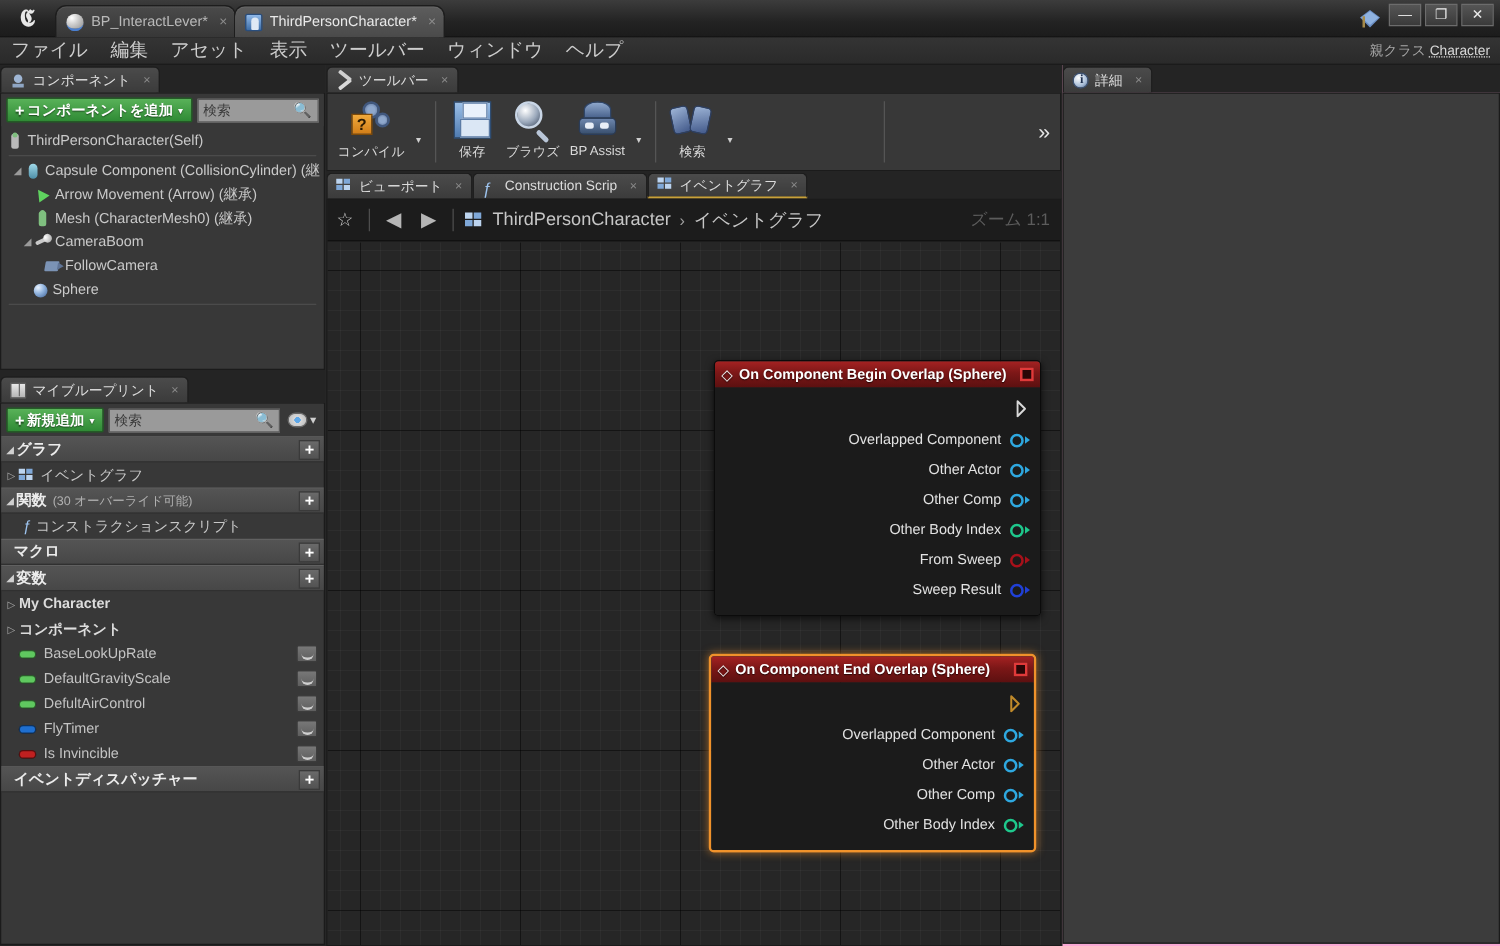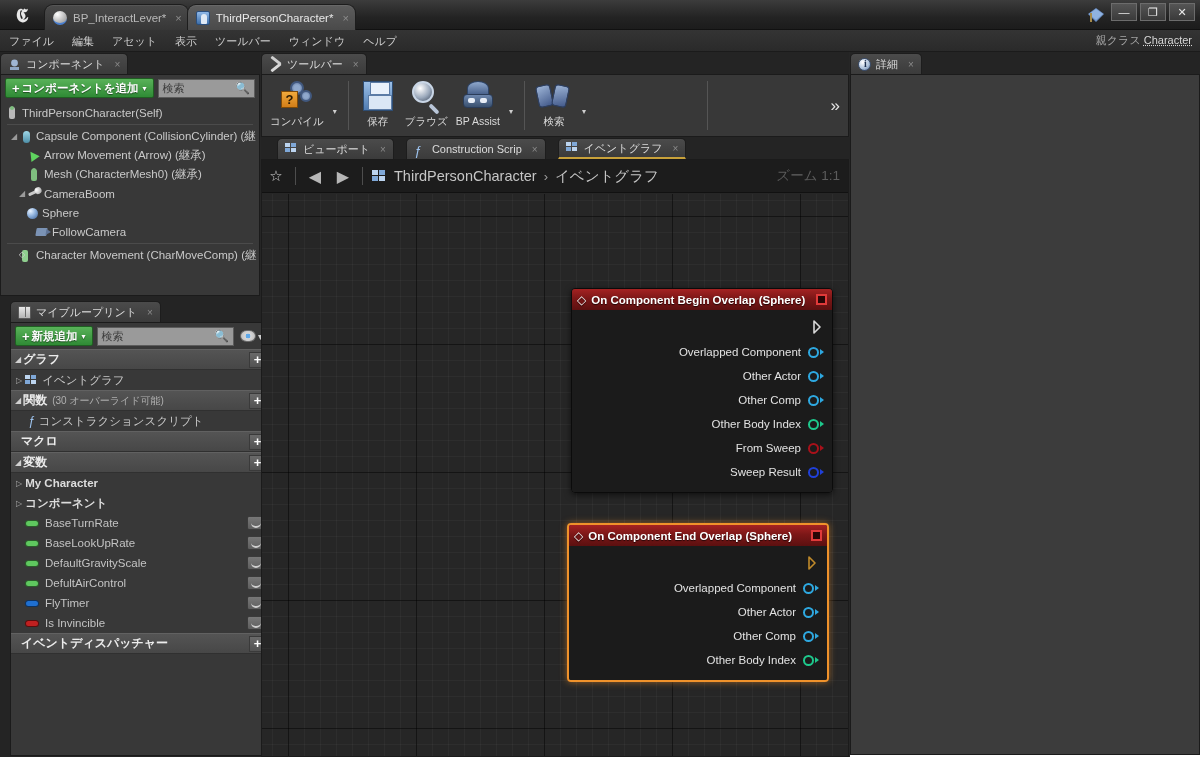--- a/index.html
+++ b/index.html
@@ -60,21 +60,21 @@
   .ue-corner-icon {
     position:absolute; right:96px; top:8px; width:16px; height:15px;
   }
 
   
   .menubar {
     position:absolute; left:0; top:30px; width:1200px; height:22px;
     background:linear-gradient(180deg,#343434,#2a2a2a);
     border-bottom:1px solid #1b1b1b; display:flex; align-items:center;
   }
-  .menuitem { padding:0 9px; font-size:11px; color:#cdcdcd; line-height:22px; }
+  .menuitem { padding:0 9px; font-size:15px; color:#cdcdcd; line-height:22px; }
   .parentclass {
     position:absolute; right:8px; top:3px; font-size:11px; color:#a8a8a8;
   }
   .parentclass a { color:#d8d8d8; text-decoration:underline; text-decoration-style:dotted; }
 
   
   .panel-tabbar { height:22px; display:flex; align-items:flex-end; background:#242424; }
   .ptab {
     height:21px; display:flex; align-items:center; padding:0 7px;
     background:linear-gradient(180deg,#4b4b4b,#3b3b3b);
@@ -128,21 +128,21 @@
      background:radial-gradient(circle at 30% 30%,#fff,#9a9a9a);}
   .cam-ic { left:1px; top:3px; width:11px; height:8px; background:#7b93b5; border-radius:1px;
      transform:skewX(-10deg); }
   .cam-ic:after{content:"";position:absolute;right:-4px;top:1px;border-left:5px solid #5f7496;
      border-top:3px solid transparent;border-bottom:3px solid transparent;}
   .sphere-ic { left:2px; top:2px; width:11px; height:11px; border-radius:50%;
      background:radial-gradient(circle at 32% 28%, #eaf3ff 0%, #8fb2dd 45%, #3c5f93 100%); }
   .move-ic { left:3px; top:1px; width:6px; height:12px; background:#8fcf8f; border-radius:2px;}
   .move-ic:after{content:"";position:absolute;left:-3px;top:0;color:#cfcfcf;font-size:8px;content:"◇";}
 
-  .myblueprint-panel { position:absolute; left:10px; top:248px; width:260px; height:457px; }
+  .myblueprint-panel { position:absolute; left:0; top:248px; width:260px; height:457px; }
   .mb-toolbar { height:26px; display:flex; align-items:center; padding:3px 4px; gap:4px; background:#383838;}
   .eye-btn { display:flex; align-items:center; gap:2px; color:#cfcfcf; font-size:10px; padding:0 2px;}
   .eye-ic { width:16px; height:12px; border-radius:50%/60%;
     background:radial-gradient(circle at 50% 50%, #5fa8e8 0%, #5fa8e8 28%, #d8d8d8 30%, #b9b9b9 100%);
     border:1px solid #6a6a6a; }
 
   .mb-list { font-size:11.5px; }
   .mb-cat {
     height:21px; display:flex; align-items:center; padding-left:4px;
     background:linear-gradient(180deg,#545454,#474747);
@@ -276,21 +276,21 @@
   .pin-arrow { width:0;height:0; border-left:4px solid currentColor;
      border-top:3px solid transparent; border-bottom:3px solid transparent; margin-left:1px;}
   .pin-wrap { display:flex; align-items:center; }
   .exec-pin { height:26px; display:flex; align-items:center; justify-content:flex-end; padding-right:8px; }
   .exec-glyph {
     width:11px; height:14px; position:relative;
   }
   .exec-glyph svg { display:block; }
 
   
-  .rightcol { position:absolute; left:850px; top:52px; width:350px; height:705px; background:#ffffff; }
+  .rightcol { position:absolute; left:850px; top:52px; width:350px; height:705px; background:#f9a8d4; }
   .details-panel { position:absolute; left:0; top:0; width:350px; height:705px; }
   .details-body { height:681px; background:#3c3c3c; border:1px solid #1b1b1b; }
   .ic-info { width:14px;height:14px;border-radius:50%;position:relative;
     background:radial-gradient(circle at 35% 30%,#ffffff,#a9bed8 60%,#51688c 100%); border:1px solid #3c5070;}
   .ic-info:after{content:"i";position:absolute;left:5px;top:-1px;color:#1f3150;font-size:10px;font-weight:bold;font-family:"Liberation Serif",serif;}
   .ic-wrench { width:14px;height:13px; position:relative; }
   .ic-wrench:before{content:"";position:absolute;left:1px;top:8px;width:12px;height:3px;background:#d9d9d9;transform:rotate(-38deg);border-radius:1px;}
   .ic-wrench:after{content:"";position:absolute;left:1px;top:1px;width:12px;height:3px;background:#cfcfcf;transform:rotate(38deg);border-radius:1px;}
   .ic-book { width:14px;height:12px; background:linear-gradient(180deg,#e8e8e8,#b4b4b4);
      border:1px solid #5a5a5a; border-radius:1px; position:relative;}
@@ -404,40 +404,34 @@
               </span>
             <span>Mesh (CharacterMesh0) (継承)</span>
           </div>
           <div class="trow" style="padding-left:16px;">
             <span class="arrow">◢</span>
             <span class="ic">
                 <span class="sq boom-ic"></span>
               </span>
             <span>CameraBoom</span>
           </div>
+          <div class="trow" style="padding-left:34px;">
+            <span class="ic">
+                <span class="sq cam-ic"></span>
+              </span>
+            <span>FollowCamera</span>
+          </div>
           <div class="trow" style="padding-left:24px;">
             <span class="ic">
                 <span class="sq sphere-ic"></span>
               </span>
             <span>Sphere</span>
           </div>
-          <div class="trow" style="padding-left:34px;">
-            <span class="ic">
-                <span class="sq cam-ic"></span>
-              </span>
-            <span>FollowCamera</span>
-          </div>
 
           <div class="divider-line"></div>
-          <div class="trow" style="padding-left:18px;">
-            <span class="ic">
-                <span class="sq move-ic"></span>
-              </span>
-            <span>Character Movement (CharMoveComp) (継</span>
-          </div>
         </div>
       </div>
     </div>
 
     <div class="myblueprint-panel">
       <div class="panel-tabbar">
         <div class="ptab">
           <span class="pic ic-book"></span>
           <span>マイブループリント</span>
           <span class="pclose">×</span>
@@ -502,25 +496,20 @@
           <div class="mb-item bold">
             <span class="tri">▷</span>
             <span>My Character</span>
           </div>
           <div class="mb-item bold">
             <span class="tri">▷</span>
             <span>コンポーネント</span>
           </div>
 
           <div id="var-rows">
-              <div class="var-row">
-                <span class="var-pill" style="background: rgb(95, 200, 95);"></span>
-                <span>BaseTurnRate</span>
-                <span class="var-eye"></span>
-              </div>
               <div class="var-row">
                 <span class="var-pill" style="background: rgb(95, 200, 95);"></span>
                 <span>BaseLookUpRate</span>
                 <span class="var-eye"></span>
               </div>
               <div class="var-row">
                 <span class="var-pill" style="background: rgb(95, 200, 95);"></span>
                 <span>DefaultGravityScale</span>
                 <span class="var-eye"></span>
               </div>
@@ -621,21 +610,21 @@
             <div>検索</div>
           </div>
           <div class="tb-caret">▾</div>
         </div>
 
         <div class="tb-sep" style="margin-left:auto;"></div>
         <div class="chevrons">»</div>
       </div>
     </div>
 
-    <div class="graphtabs" style="position:absolute; left:16px; top:85px; width:588px;gap:12px;">
+    <div class="graphtabs" style="position:absolute; left:0; top:85px; width:588px;">
       <div class="ptab">
         <span class="pic ic-vp">
           <i style="left:0;top:0;"></i>
             <i style="left:6px;top:0;background:#7fa8d8;"></i>
           <i style="left:0;top:5px;background:#7fa8d8;"></i>
             <i style="left:6px;top:5px;"></i>
         </span>
         <span>ビューポート</span>
         <span class="pclose">×</span>
       </div>

